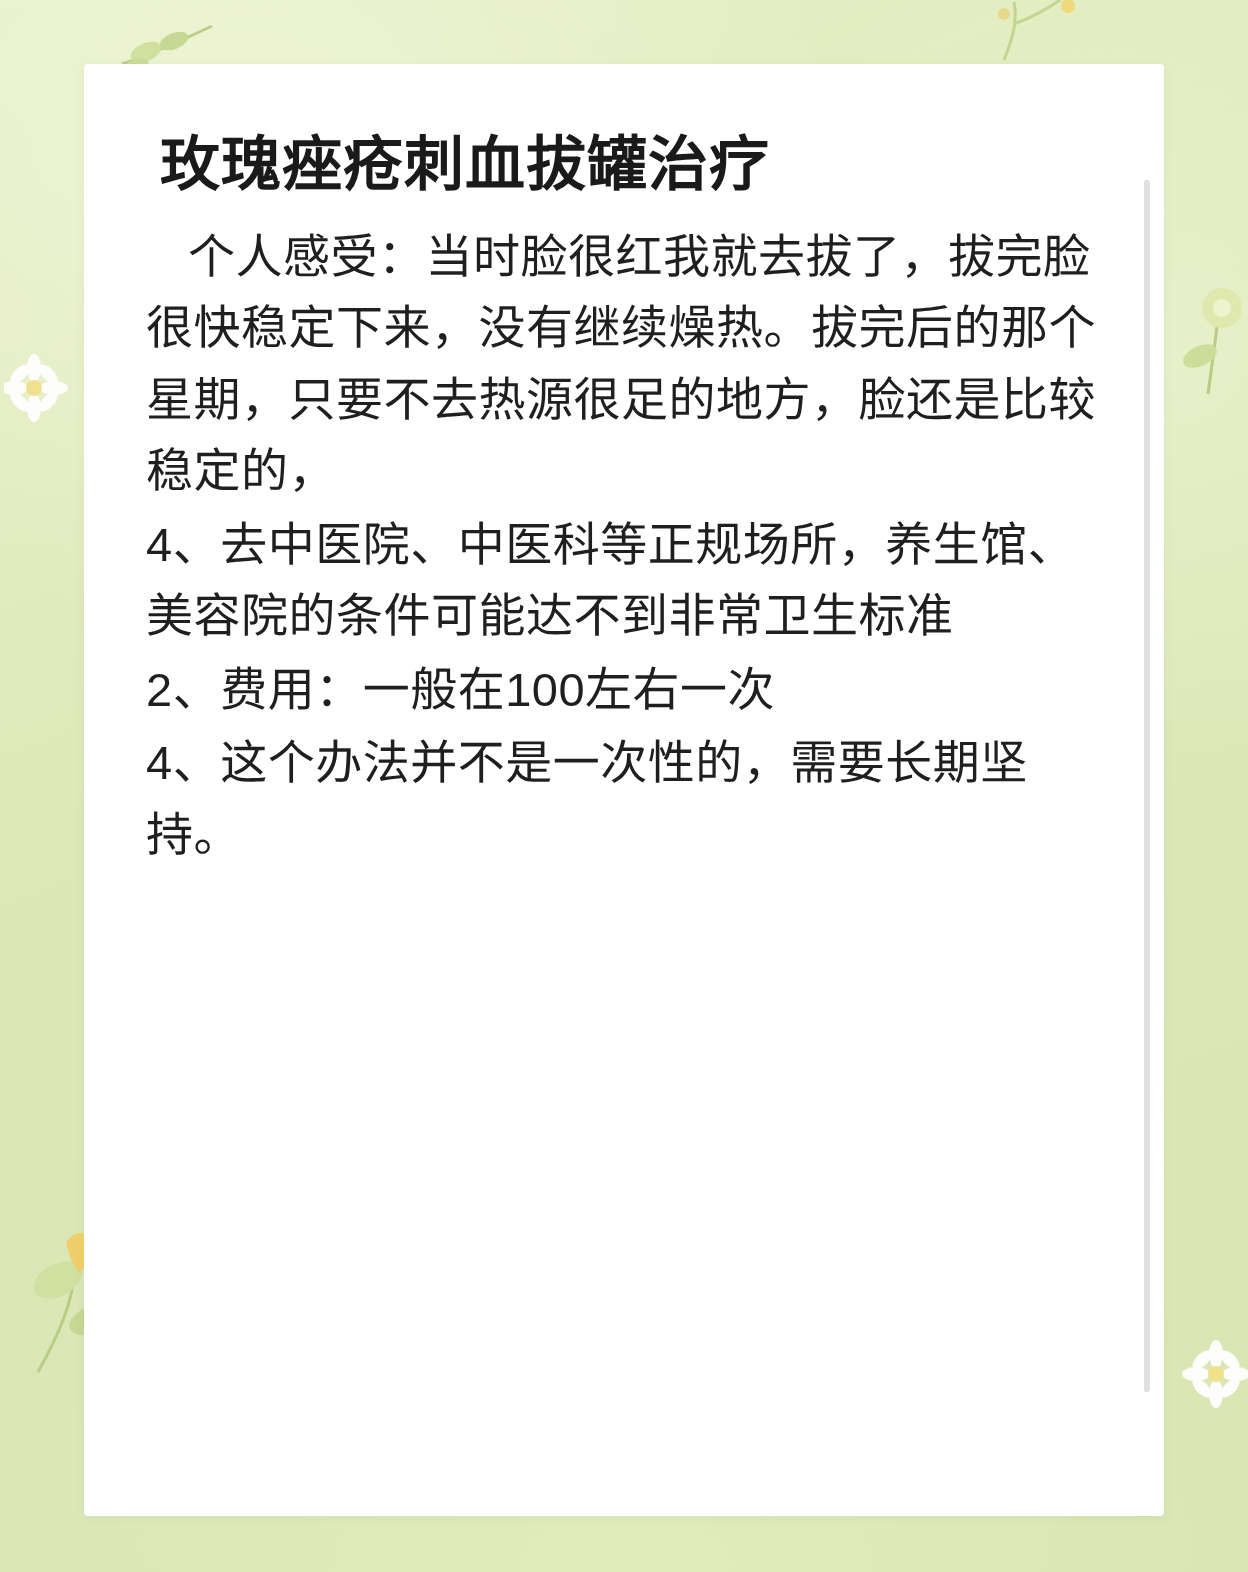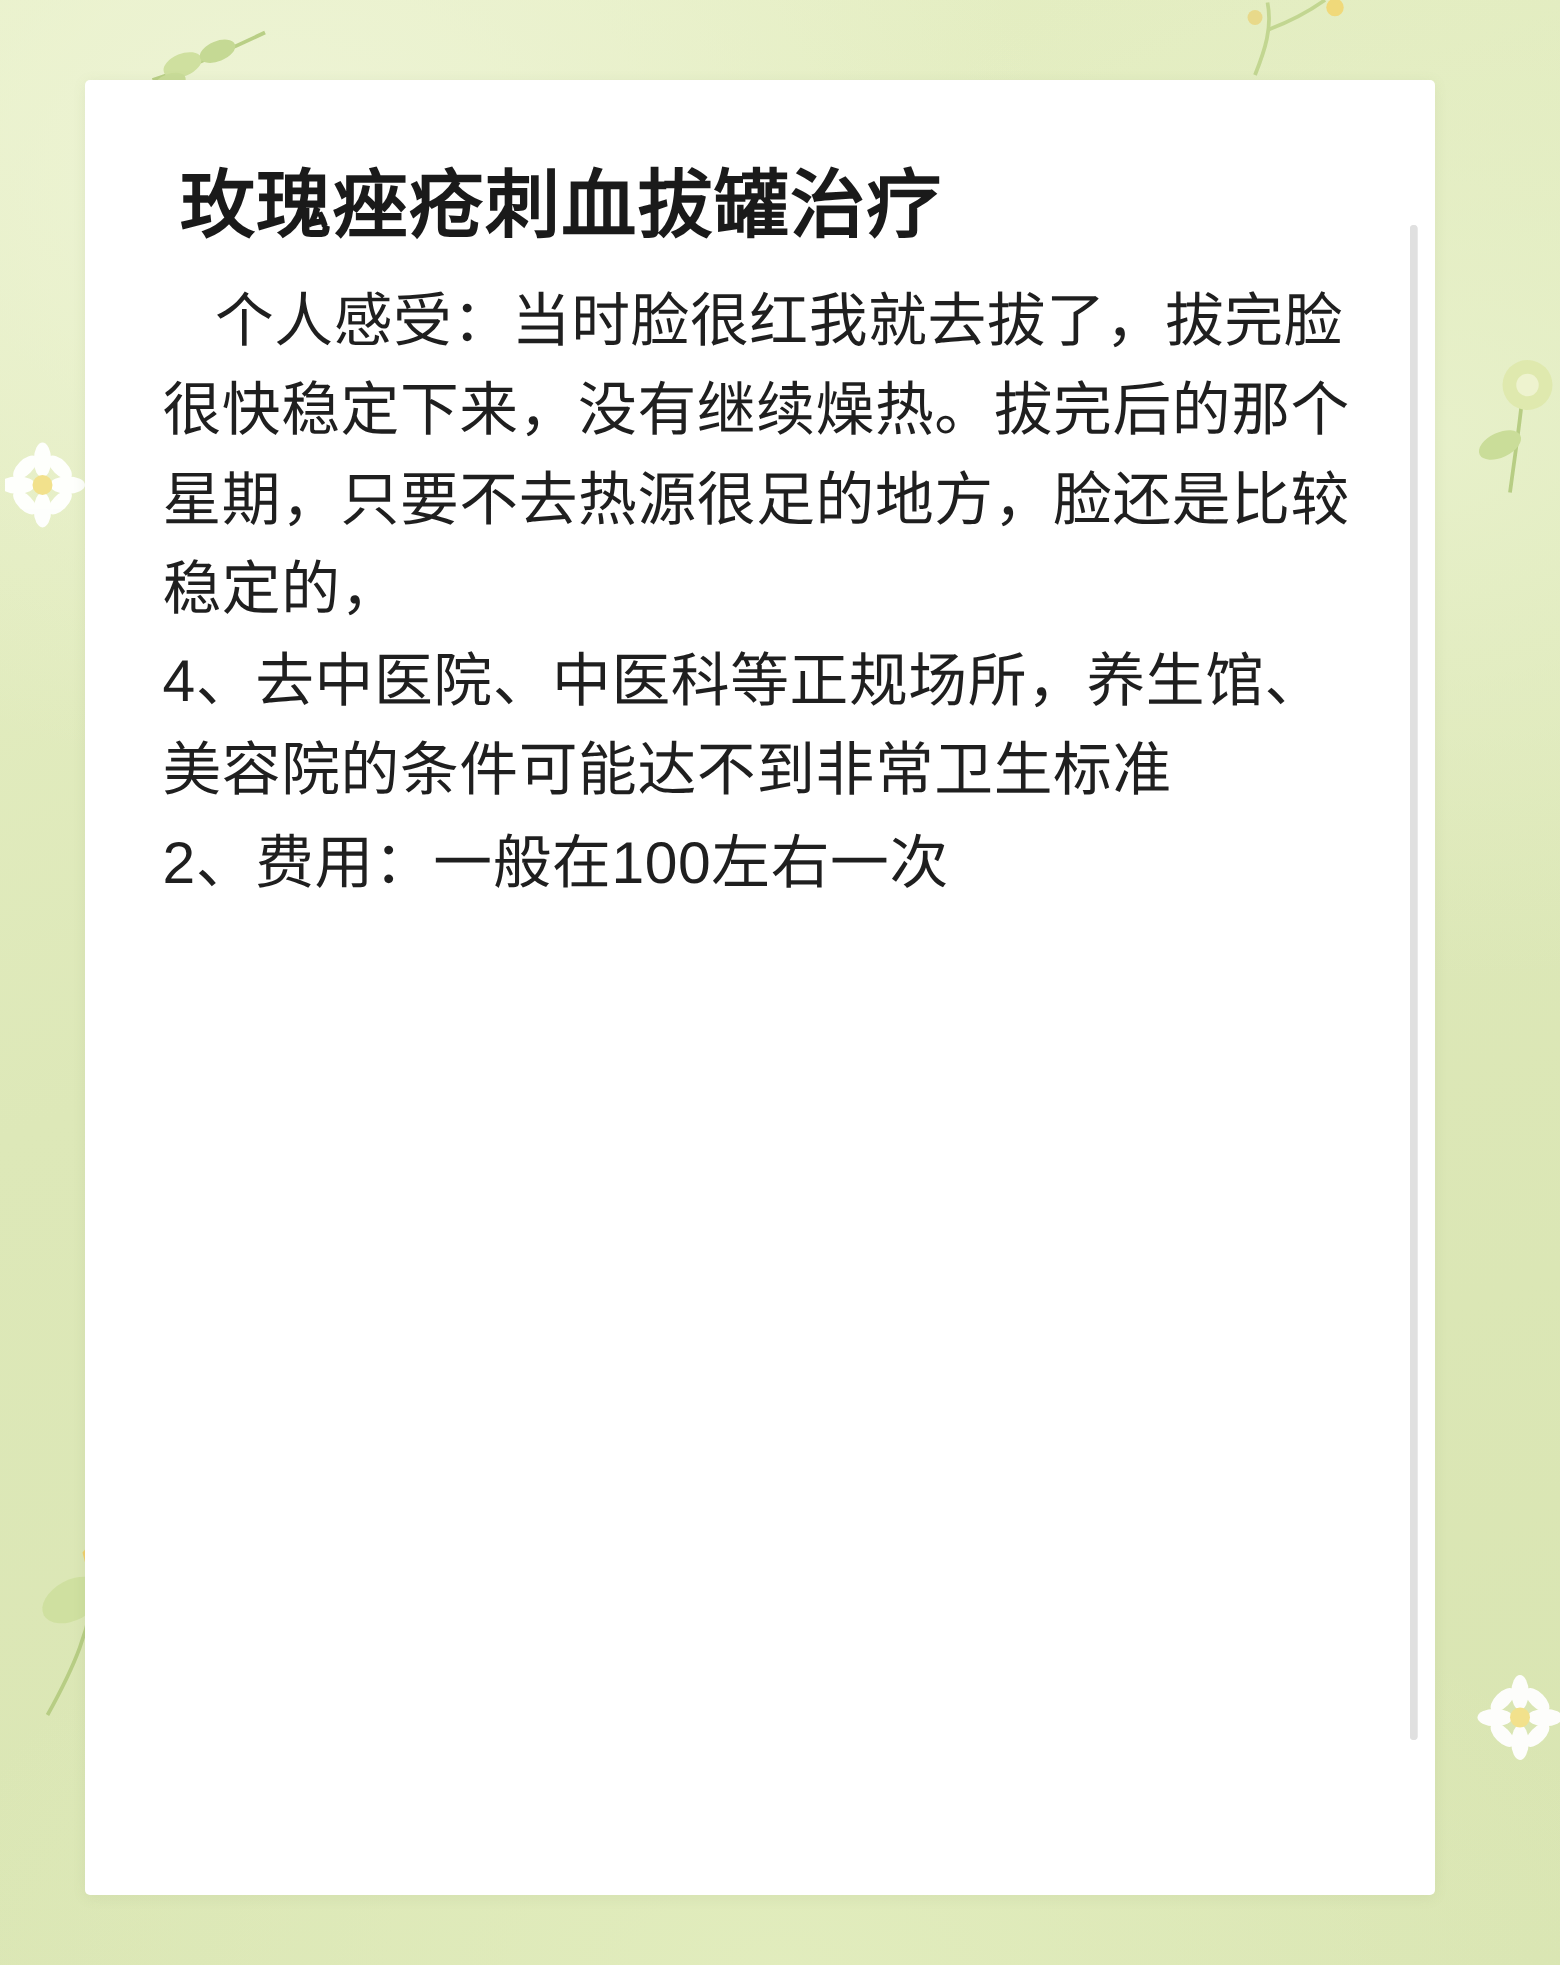--- a/index.html
+++ b/index.html
@@ -23,21 +23,21 @@
       radial-gradient(ellipse 60% 40% at 92% 22%, rgba(232,241,203,0.9) 0%, rgba(232,241,203,0) 70%),
       radial-gradient(ellipse 80% 35% at 50% 100%, rgba(226,237,190,0.9) 0%, rgba(226,237,190,0) 70%),
       linear-gradient(160deg, #e7f0c6 0%, #dde8b8 45%, #d9e5b2 100%);
   }
   .deco {
     position: absolute;
     pointer-events: none;
   }
   .card {
     position: absolute;
-    left: 68px;
+    left: 84px;
     top: 64px;
     width: 1080px;
     height: 1452px;
     background: #ffffff;
     border-radius: 4px;
     box-shadow: 0 2px 10px rgba(120,140,90,0.10);
     overflow: hidden;
   }
   .card-inner {
     padding: 66px 62px 0 62px;
@@ -147,18 +147,19 @@
   <circle cx="36" cy="38" r="8" fill="#f2e18c"></circle>
 </svg>
 
 <div class="card">
   <div class="card-inner">
     <h1 class="title">玫瑰痤疮刺血拔罐治疗</h1>
     <div class="body-text">
       <p class="para first">个人感受：当时脸很红我就去拔了，拔完脸很快稳定下来，没有继续燥热。拔完后的那个星期，只要不去热源很足的地方，脸还是比较稳定的，</p>
       <p class="para">4、去中医院、中医科等正规场所，养生馆、美容院的条件可能达不到非常卫生标准</p>
       <p class="para">2、费用：一般在100左右一次</p>
+      <p class="para">4、这个办法并不是一次性的，需要长期坚持。</p>
     </div>
   </div>
   <div class="scroll-track">
     <div class="scroll-thumb"></div>
   </div>
 </div>
 
 </body></html>

